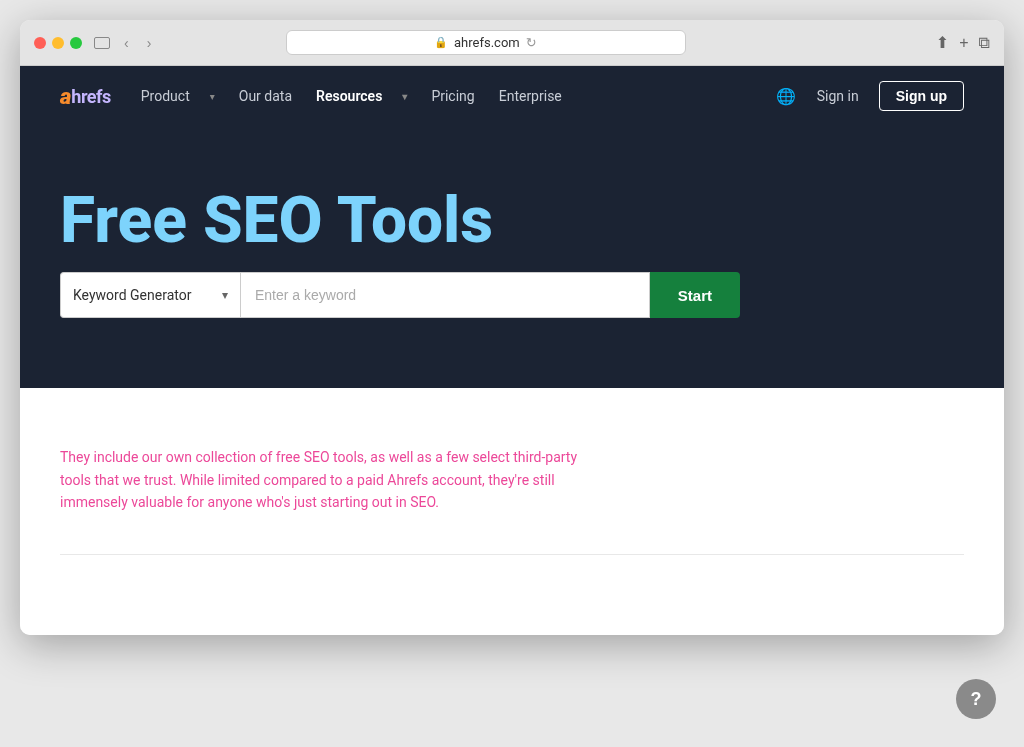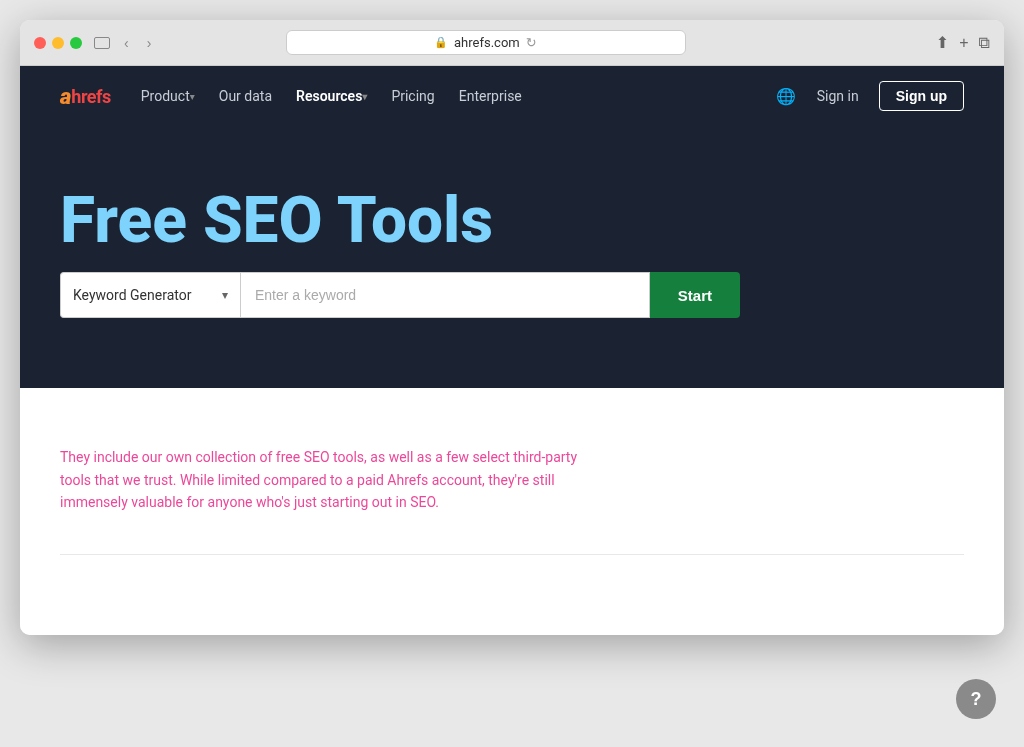--- a/index.html
+++ b/index.html
@@ -94,39 +94,39 @@
       align-items: center;
       margin-right: 20px;
     }
     .logo-a {
       color: #f68b2c;
       font-size: 22px;
       font-weight: 900;
       font-style: italic;
     }
     .logo-text {
-      color: #ef4444;
+      color: #c4b5fd;
       font-size: 18px;
       font-weight: 700;
       letter-spacing: -0.5px;
     }
     .nav-items {
       display: flex;
       align-items: center;
       gap: 4px;
       flex: 1;
     }
     .nav-item {
       color: #c8cdd6;
       font-size: 14px;
       padding: 8px 10px;
       cursor: pointer;
       display: flex;
       align-items: center;
-      gap: 0;
+      gap: 20px;
       text-decoration: none;
       border-radius: 4px;
     }
     .nav-item.active { color: white; font-weight: 600; }
     .nav-item .chevron {
       font-size: 10px;
       color: #888;
     }
     .nav-right {
       display: flex;

